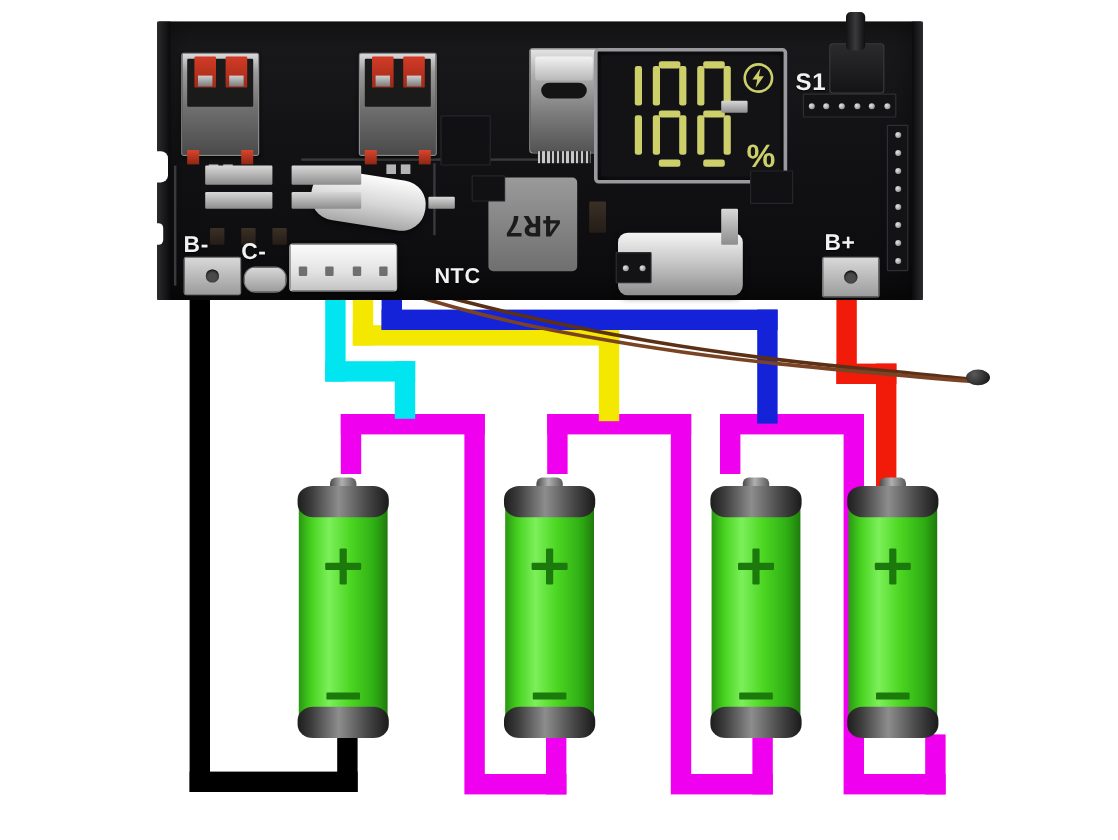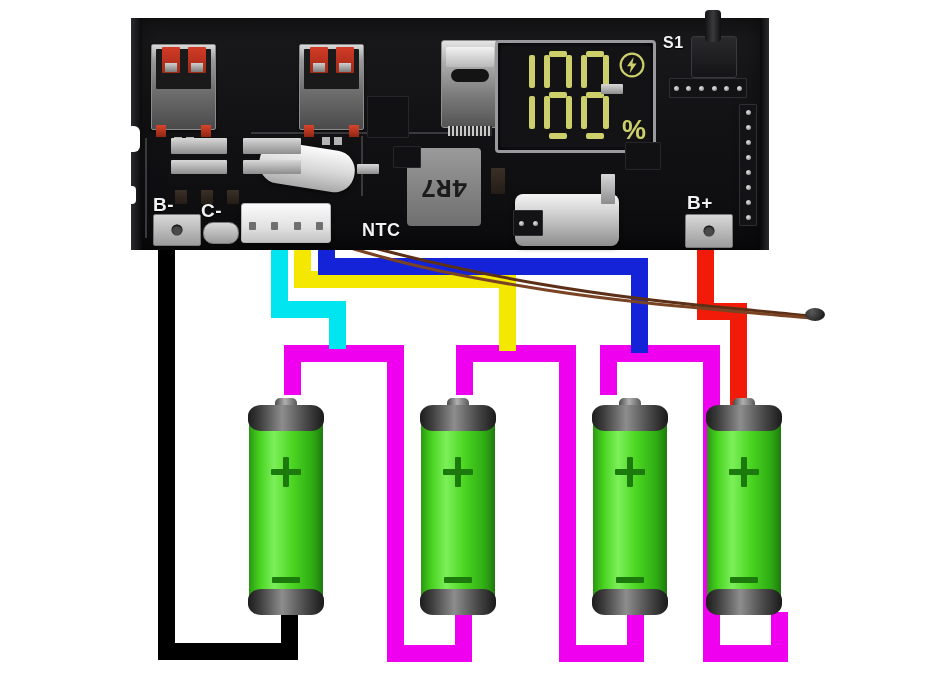--- a/index.html
+++ b/index.html
@@ -305,21 +305,21 @@
     </div>
     <div class="pin-header" style="left:382px;top:192px;width:28px;height:24px;">
       <i></i>
         <i></i>
     </div>
 
     <div style="position:absolute;left:560px;top:18px;width:44px;height:40px;
                 background:linear-gradient(180deg,#2a2a2d,#141416);border-radius:3px;border:1px solid #3a3a3e;"></div>
     <div style="position:absolute;left:574px;top:-8px;width:16px;height:32px;
                 background:linear-gradient(90deg,#121214,#3a3a3d,#0f0f11);border-radius:4px;"></div>
-    <div class="blabel" style="left:532px;top:16px;font-size:16px;">S1</div>
+    <div class="blabel" style="left:532px;top:40px;font-size:20px;">S1</div>
 
     <div class="pad" style="left:22px;top:196px;width:46px;height:30px;">
       <div class="hole"></div>
     </div>
     <div class="blabel" style="left:22px;top:176px;font-size:19px;">B-</div>
 
     <div class="pad" style="left:72px;top:204px;width:34px;height:20px;border-radius:10px;">
     </div>
     <div class="blabel" style="left:70px;top:182px;font-size:19px;">C-</div>
 

